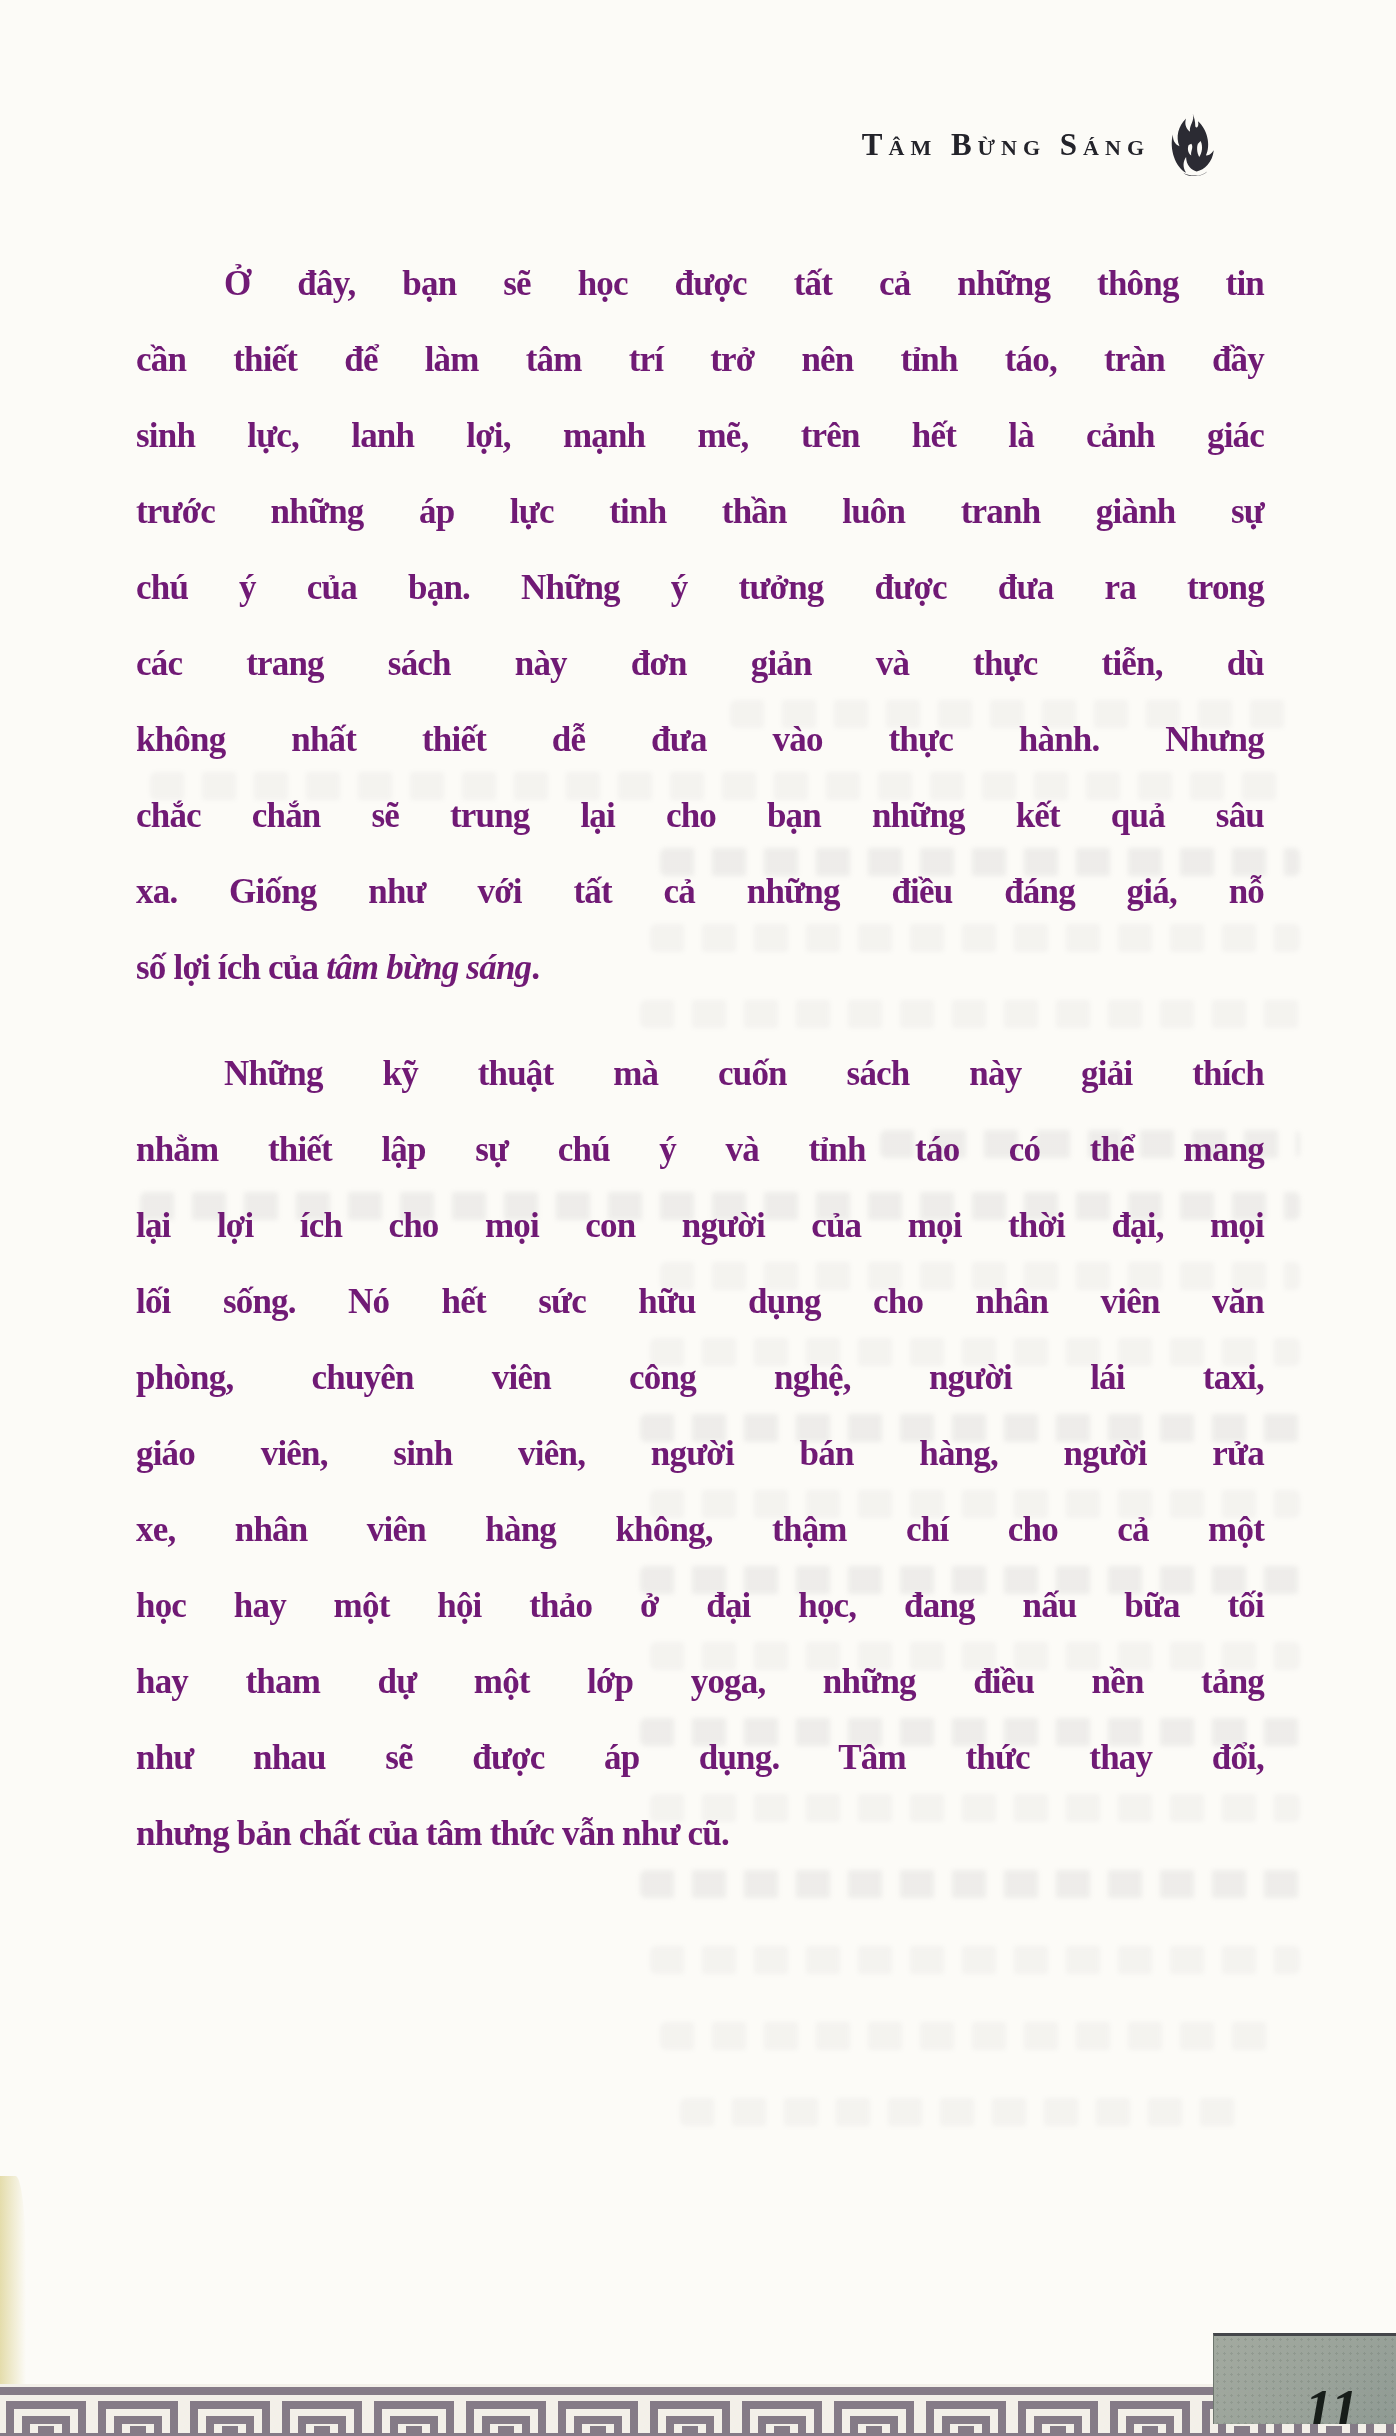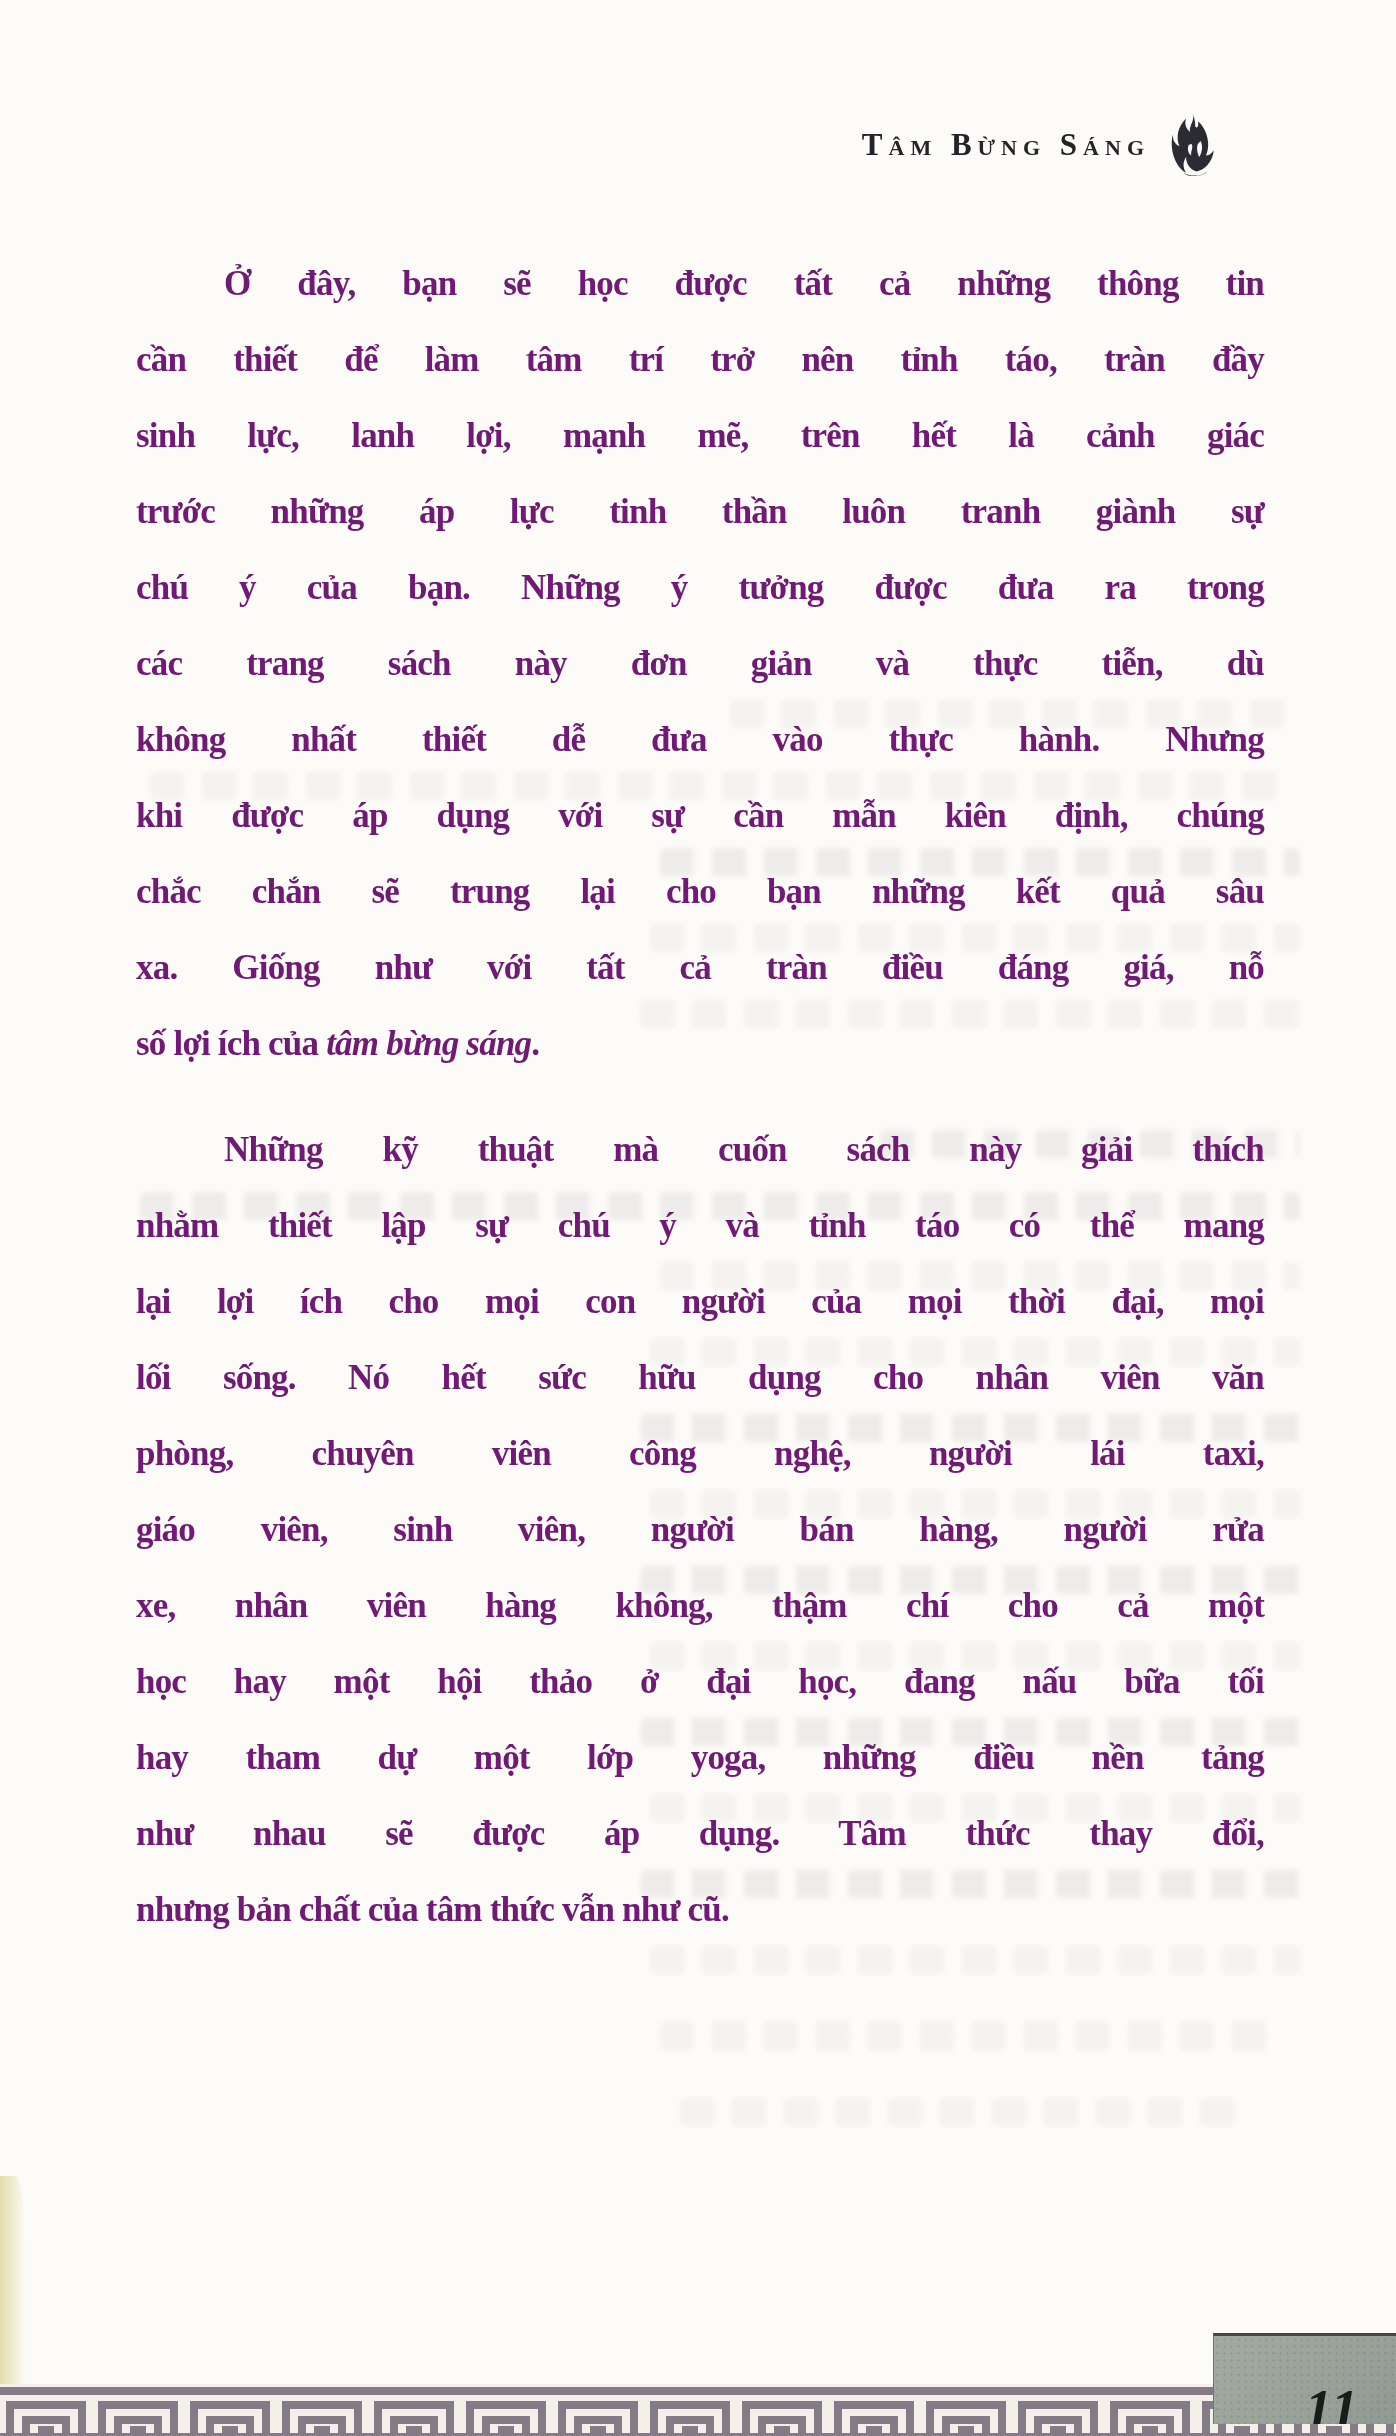--- a/index.html
+++ b/index.html
@@ -114,23 +114,22 @@
 
   <div class="txt">
     <div class="para">
       <div class="ln indent">Ở đây, bạn sẽ học được tất cả những thông tin</div>
       <div class="ln">cần thiết để làm tâm trí trở nên tỉnh táo, tràn đầy</div>
       <div class="ln">sinh lực, lanh lợi, mạnh mẽ, trên hết là cảnh giác</div>
       <div class="ln">trước những áp lực tinh thần luôn tranh giành sự</div>
       <div class="ln">chú ý của bạn. Những ý tưởng được đưa ra trong</div>
       <div class="ln">các trang sách này đơn giản và thực tiễn, dù</div>
       <div class="ln">không nhất thiết dễ đưa vào thực hành. Nhưng</div>
-      <div class="ln">khi được áp dụng với sự cần mẫn kiên định, chúng</div>
       <div class="ln">chắc chắn sẽ trung lại cho bạn những kết quả sâu</div>
-      <div class="ln">xa. Giống như với tất cả tràn điều đáng giá, nỗ</div>
+      <div class="ln">xa. Giống như với tất cả những điều đáng giá, nỗ</div>
       <div class="ln last"><span>số lợi ích của </span><em>tâm bừng sáng</em><span>.</span></div>
     </div>
 
     <div class="para para2">
       <div class="ln indent">Những kỹ thuật mà cuốn sách này giải thích</div>
       <div class="ln">nhằm thiết lập sự chú ý và tỉnh táo có thể mang</div>
       <div class="ln">lại lợi ích cho mọi con người của mọi thời đại, mọi</div>
       <div class="ln">lối sống. Nó hết sức hữu dụng cho nhân viên văn</div>
       <div class="ln">phòng, chuyên viên công nghệ, người lái taxi,</div>
       <div class="ln">giáo viên, sinh viên, người bán hàng, người rửa</div>

